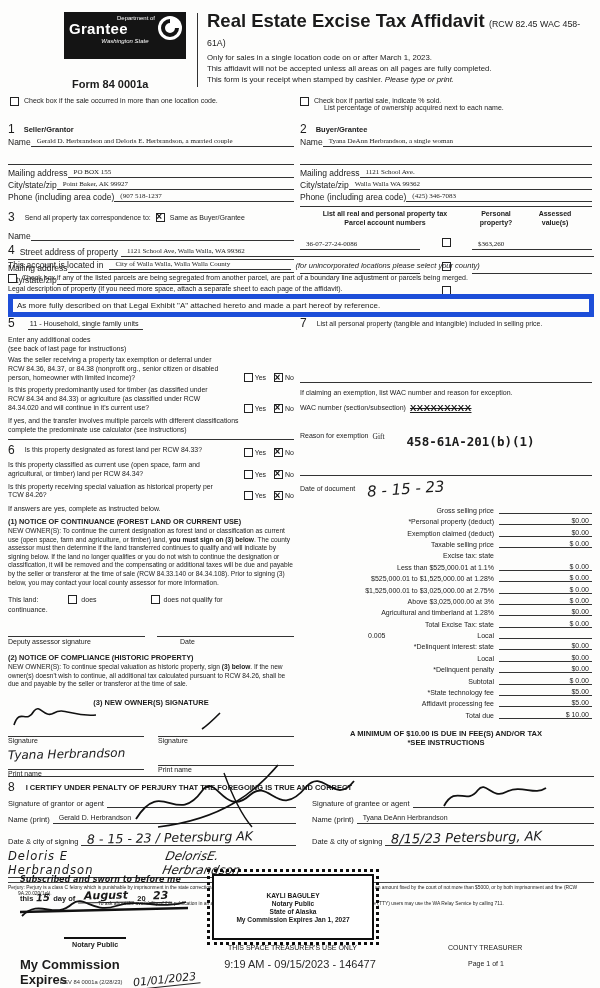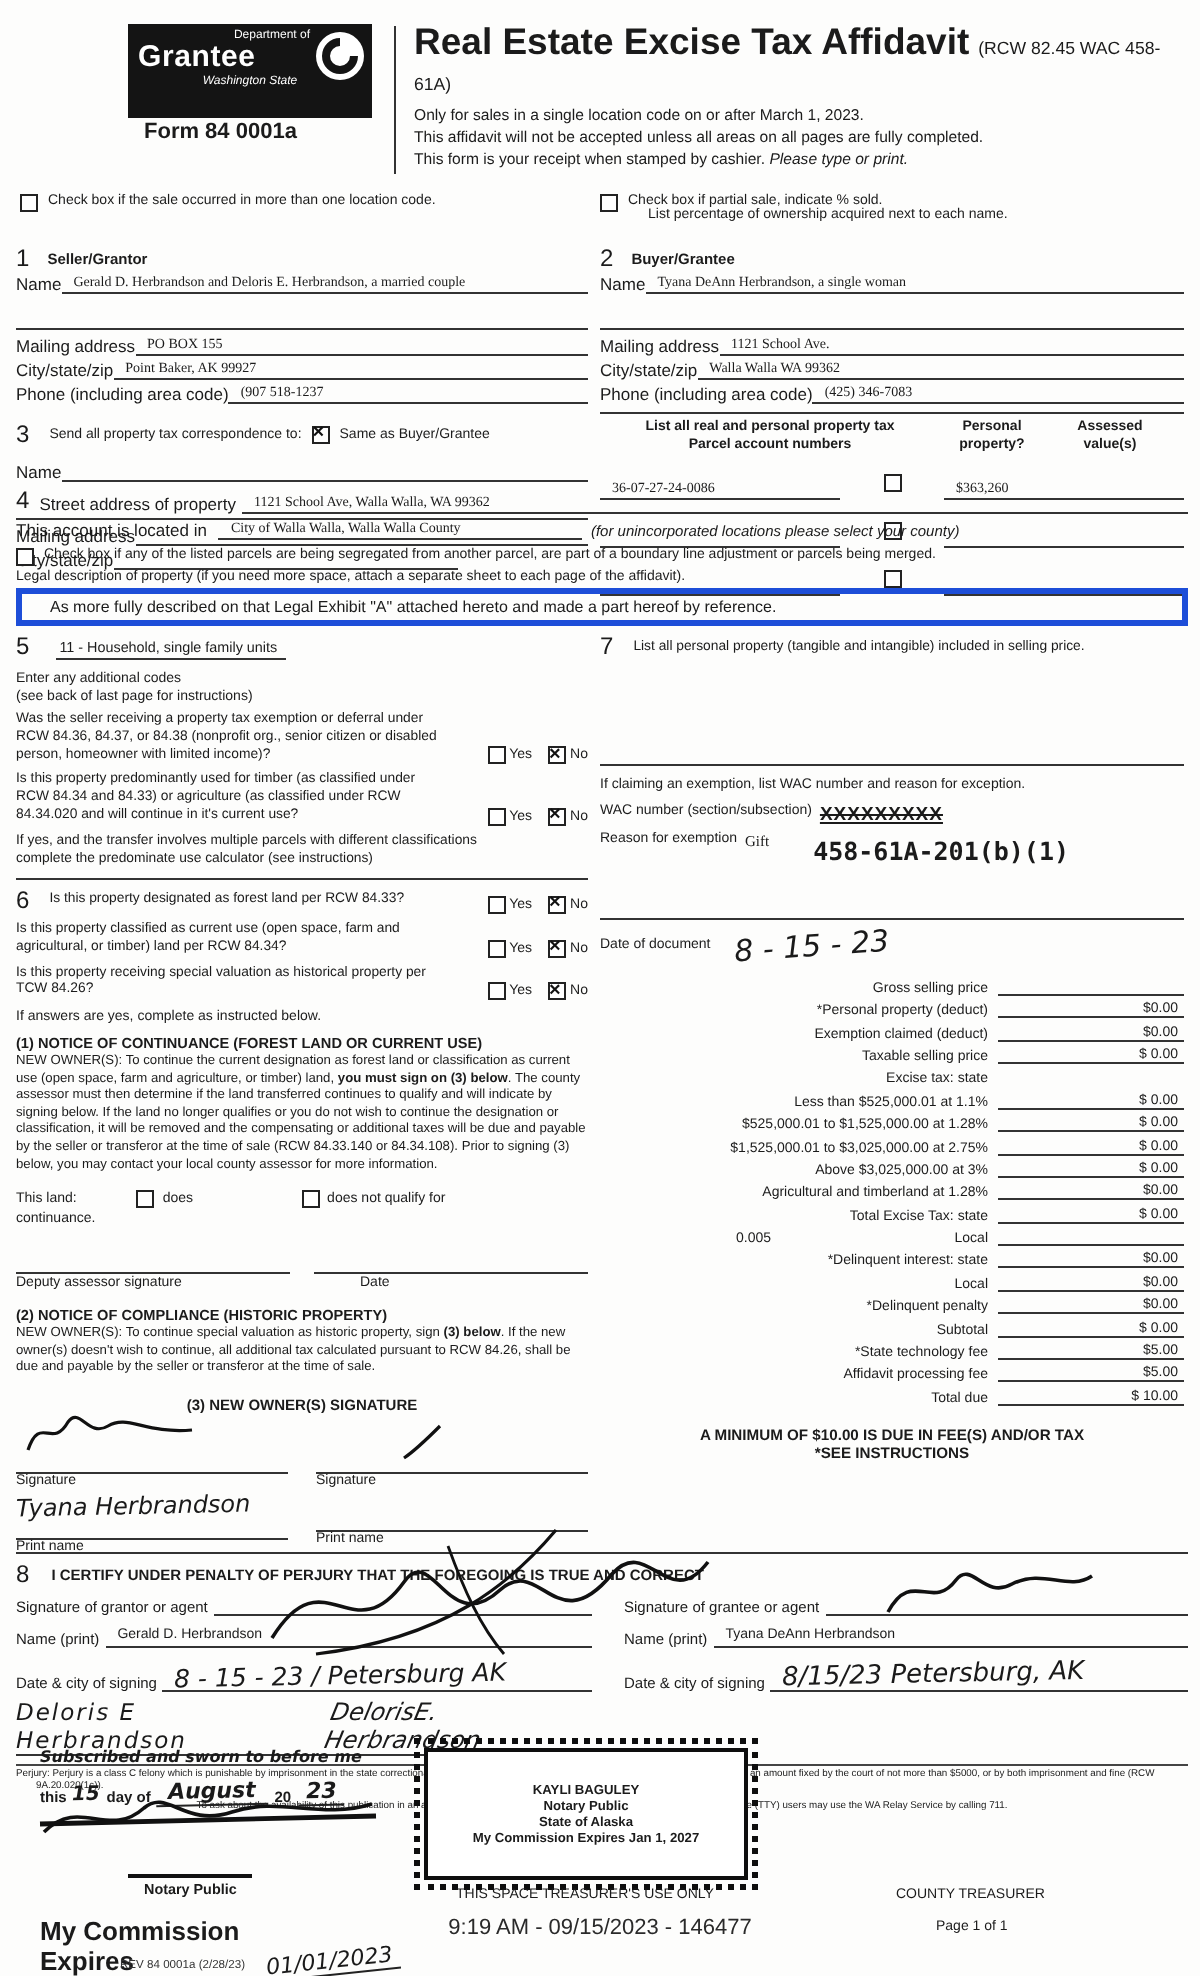--- a/index.html
+++ b/index.html
@@ -39,21 +39,21 @@
 
   <div class="abs" style="left:64px;top:12px;width:122px;height:47px;background:#141414;color:#fff;padding:3px 5px;box-sizing:border-box;">
     <div style="font-size:6px;text-align:right;margin-right:26px;">Department of</div>
     <div class="b" style="font-size:15px;letter-spacing:.3px;margin-top:-1px;">Grantee</div>
     <div class="i" style="font-size:6px;text-align:center;margin-top:1px;">Washington State</div>
     <svg class="abs" style="right:3px;top:3px;" width="26" height="26" viewBox="0 0 26 26">
       <circle cx="13" cy="13" r="12" fill="#fff"></circle>
       <path d="M13 4 a9 9 0 1 0 9 9 l-4 0 a5 5 0 1 1 -5 -5 z" fill="#141414"></path>
     </svg>
   </div>
-  <div class="abs b" style="left:72px;top:60px;font-size:11px;text-align:right;">Form 84 0001a</div>
+  <div class="abs b" style="left:72px;top:78px;font-size:11px;text-align:right;">Form 84 0001a</div>
 
   <div class="abs" style="left:197px;top:13px;height:74px;border-left:1.6px solid #333;"></div>
 
   <div class="abs" style="left:207px;top:10px;width:386px;">
     <span class="b" style="font-size:18.5px;">Real Estate Excise Tax Affidavit</span>
     <span style="font-size:8.8px;">(RCW 82.45 WAC 458-61A)</span>
     <div style="font-size:7.8px;margin-top:3px;line-height:1.4;">
       <div>Only for sales in a single location code on or after March 1, 2023.</div>
       <div>This affidavit will not be accepted unless all areas on all pages are fully completed.</div>
       <div><span>This form is your receipt when stamped by cashier.</span> <span class="i">Please type or print.</span></div>
@@ -179,21 +179,21 @@
     <div class="row" style="margin-top:3px;">
       <span style="font-size:8.5px;margin-right:6px;">This account is located in</span>
       <span class="fill ser" style="max-width:170px;">City of Walla Walla, Walla Walla County</span>
       <span class="i lbl75" style="margin-left:4px;">(for unincorporated locations please select your county)</span>
     </div>
     <div class="row" style="margin-top:4px;gap:5px;align-items:flex-start;">
       <span class="cb"></span>
       <span class="lbl7">Check box if any of the listed parcels are being segregated from another parcel, are part of a boundary line adjustment or parcels being merged.</span>
     </div>
     <div class="lbl7" style="margin-top:2px;">Legal description of property (if you need more space, attach a separate sheet to each page of the affidavit).</div>
-    <div style="border:3px solid #1d4ed8;margin-top:2px;padding:2px 14px;font-size:8px;">As more fully described on that Legal Exhibit "A" attached hereto and made a part hereof by reference.</div>
+    <div style="border:5px solid #1d4ed8;margin-top:2px;padding:2px 4px;font-size:8px;">As more fully described on that Legal Exhibit "A" attached hereto and made a part hereof by reference.</div>
   </div>
 
   <div class="abs" style="left:8px;top:316px;width:286px;">
     <div class="row" style="gap:8px;">
       <span class="secnum">5</span>
       <span style="font-size:7.2px;border-bottom:1px solid #333;padding:0 4px 1px 2px;">11 - Household, single family units</span>
     </div>
     <div class="lbl7" style="margin-top:6px;">Enter any additional codes</div>
     <div class="lbl7" style="margin-top:2px;">(see back of last page for instructions)</div>
 
@@ -302,25 +302,25 @@
     </div>
   </div>
 
   <div class="abs" style="left:300px;top:316px;width:292px;">
     <div class="row" style="gap:5px;align-items:flex-start;">
       <span class="secnum">7</span>
       <span style="font-size:6.9px;padding-top:4px;">List all personal property (tangible and intangible) included in selling price.</span>
     </div>
     <div class="hr" style="margin-top:52px;"></div>
     <div class="lbl7" style="margin-top:6px;">If claiming an exemption, list WAC number and reason for exception.</div>
-    <div class="row" style="margin-top:6px;align-items:flex-start;">
+    <div class="row" style="margin-top:6px;align-items:center;">
       <span class="lbl7" style="margin-right:4px;">WAC number (section/subsection)</span>
       <span class="b" style="font-size:9.5px;text-decoration:underline line-through;letter-spacing:.5px;">XXXXXXXXX</span>
     </div>
-    <div class="row" style="margin-top:3px;align-items:flex-start;">
+    <div class="row" style="margin-top:19px;align-items:flex-start;">
       <span class="lbl7" style="margin-right:4px;">Reason for exemption</span>
       <span class="ser" style="font-size:7.5px;">Gift</span>
       <span class="b" style="font-family:'DejaVu Sans Mono',monospace;font-size:12.5px;margin-left:22px;margin-top:2px;">458-61A-201(b)(1)</span>
     </div>
     <div class="hr" style="margin-top:26px;"></div>
     <div class="row" style="margin-top:4px;align-items:flex-start;">
       <span class="lbl7" style="padding-top:5px;">Date of document</span>
       <span class="hand" style="font-size:15px;margin-left:12px;transform:rotate(-4deg);">8 - 15 - 23</span>
     </div>
 

